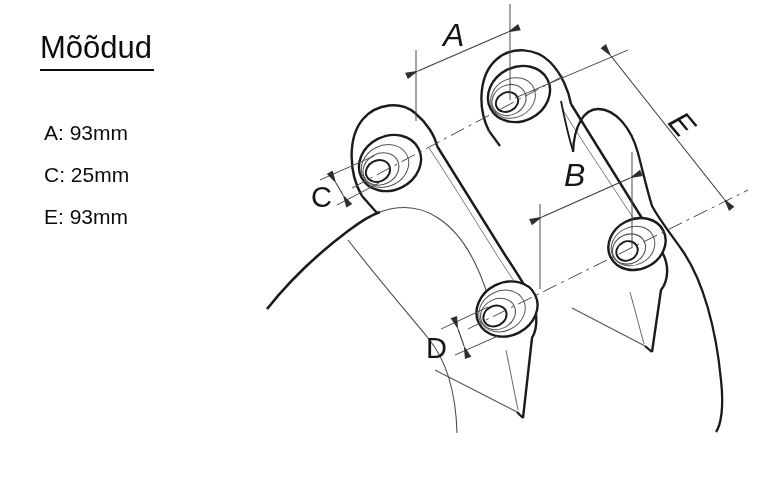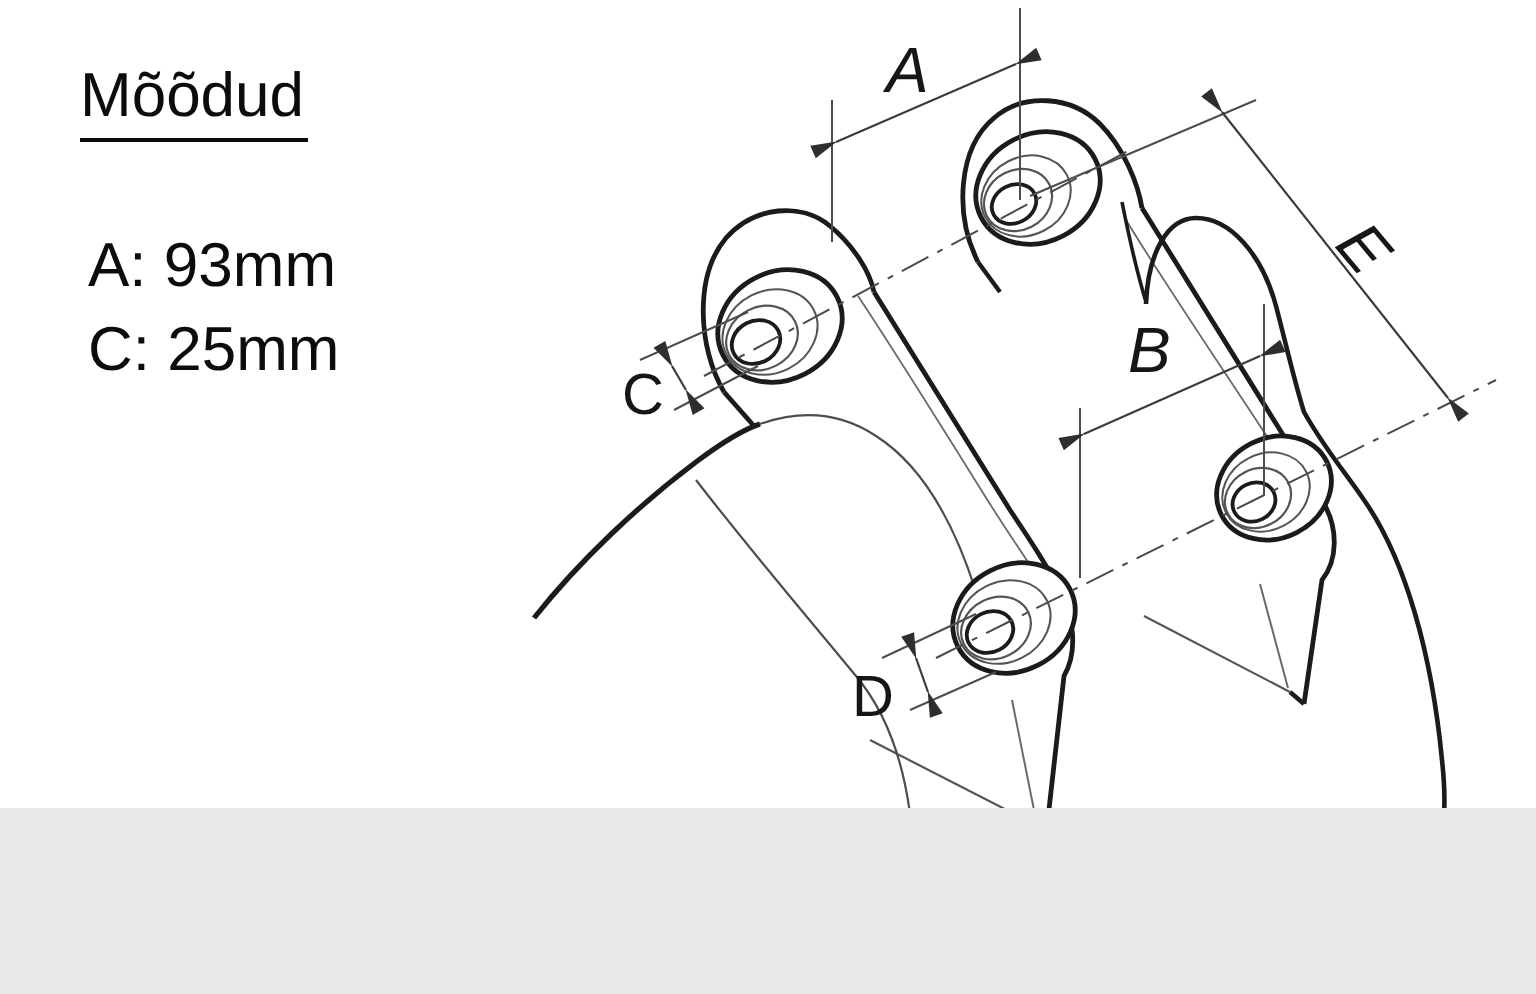--- a/index.html
+++ b/index.html
@@ -1,53 +1,54 @@
 <!DOCTYPE html>
 <html><head>
 <meta charset="utf-8">
 <style>
   html,body{margin:0;padding:0;background:#e8e8e8;}
   .canvas{
     position:relative;
-    width:768px;height:404px;
+    width:768px;height:497px;
     background:#ffffff;
     overflow:hidden;
     font-family:"Liberation Sans", sans-serif;
     color:#0c0c0c;
   }
   .legend{position:absolute;left:0;top:0;}
   .legend-title{
     position:absolute;left:40px;top:30px;
     font-size:31px;line-height:1.15;
     color:#0c0c0c;
     border-bottom:2.5px solid #0c0c0c;
     padding:0 2px 3px 0;
     display:inline-block;
     white-space:nowrap;
   }
   .legend-list{
     position:absolute;left:44px;top:112px;
-    font-size:31px;line-height:42px;
+    font-size:21px;line-height:42px;
     white-space:nowrap;
   }
   .drawing{position:absolute;left:0;top:0;}
   svg text{font-family:"Liberation Sans", sans-serif;}
   .dim-label{font-size:32px;fill:#161616;font-style:italic;}
   .dim-label-upright{font-size:29px;fill:#161616;}
 </style>
 </head>
 <body>
 
 <div class="canvas">
 
   <div class="legend">
     <div class="legend-title">Mõõdud</div>
     <div class="legend-list">
       <div>A: 93mm</div>
       <div>C: 25mm</div>
+      <div>E: 93mm</div>
     </div>
   </div>
 
   <svg class="drawing" width="768" height="497" viewBox="0 0 768 497">
     <defs>
       <marker id="arr" orient="auto-start-reverse" markerUnits="userSpaceOnUse" markerWidth="15" markerHeight="10" refX="0.5" refY="5">
         <path d="M0,5 L13,1.6 L13,8.4 Z" fill="#2e2e2e"></path>
       </marker>
     </defs>
 

